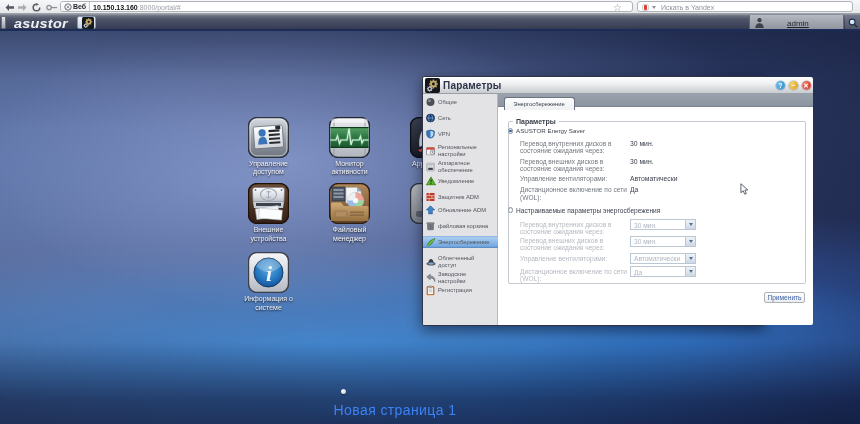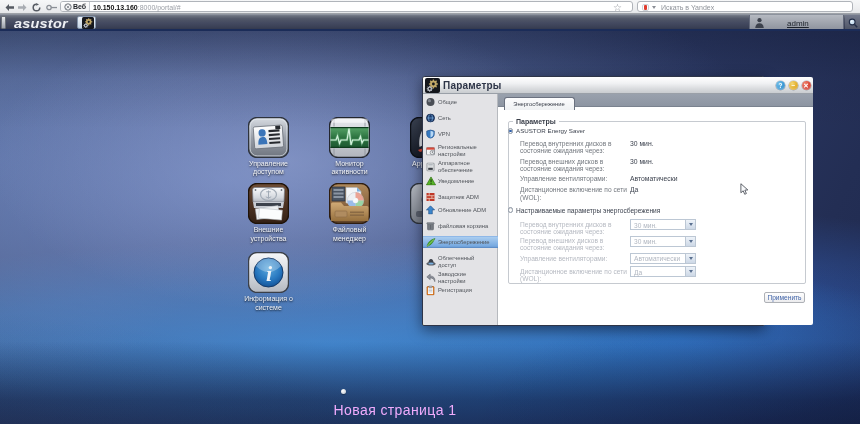--- a/index.html
+++ b/index.html
@@ -94,21 +94,21 @@
   .combo .b { position:absolute; right:0; top:0; width:10px; height:9px;
     background:linear-gradient(180deg,#eef3f9,#cdd8e6); border-left:1px solid #bcc7d4; }
   .combo .b::after { content:""; position:absolute; left:2.5px; top:3px;
     border-left:2.5px solid transparent; border-right:2.5px solid transparent; border-top:3px solid #5a7090; }
   #applybtn { position:absolute; left:266px; top:198px; width:41px; height:11px;
     background:linear-gradient(180deg,#fefefe,#ececee); border:1px solid #aeb1b6; border-radius:2px;
     font-size:6.6px; color:#4366aa; text-align:center; line-height:10px; }
 
   
   #pgtext { position:absolute; left:0; top:402px; width:790px; text-align:center;
-    font-size:14px; color:#f0abfc; letter-spacing:0.4px; }
+    font-size:14px; color:#3b82f6; letter-spacing:0.4px; }
   #pgdot { position:absolute; left:341px; top:389px; width:5px; height:5px; border-radius:50%;
     background:radial-gradient(circle at 35% 35%, #ffffff, #cfd4da 70%, #9aa2ac); box-shadow:0 1px 1px rgba(0,0,0,0.3); }
 </style>
 </head>
 <body>
 
 <div id="desk"></div>
 <div id="deskshade"></div>
 
 <div id="bbar">

